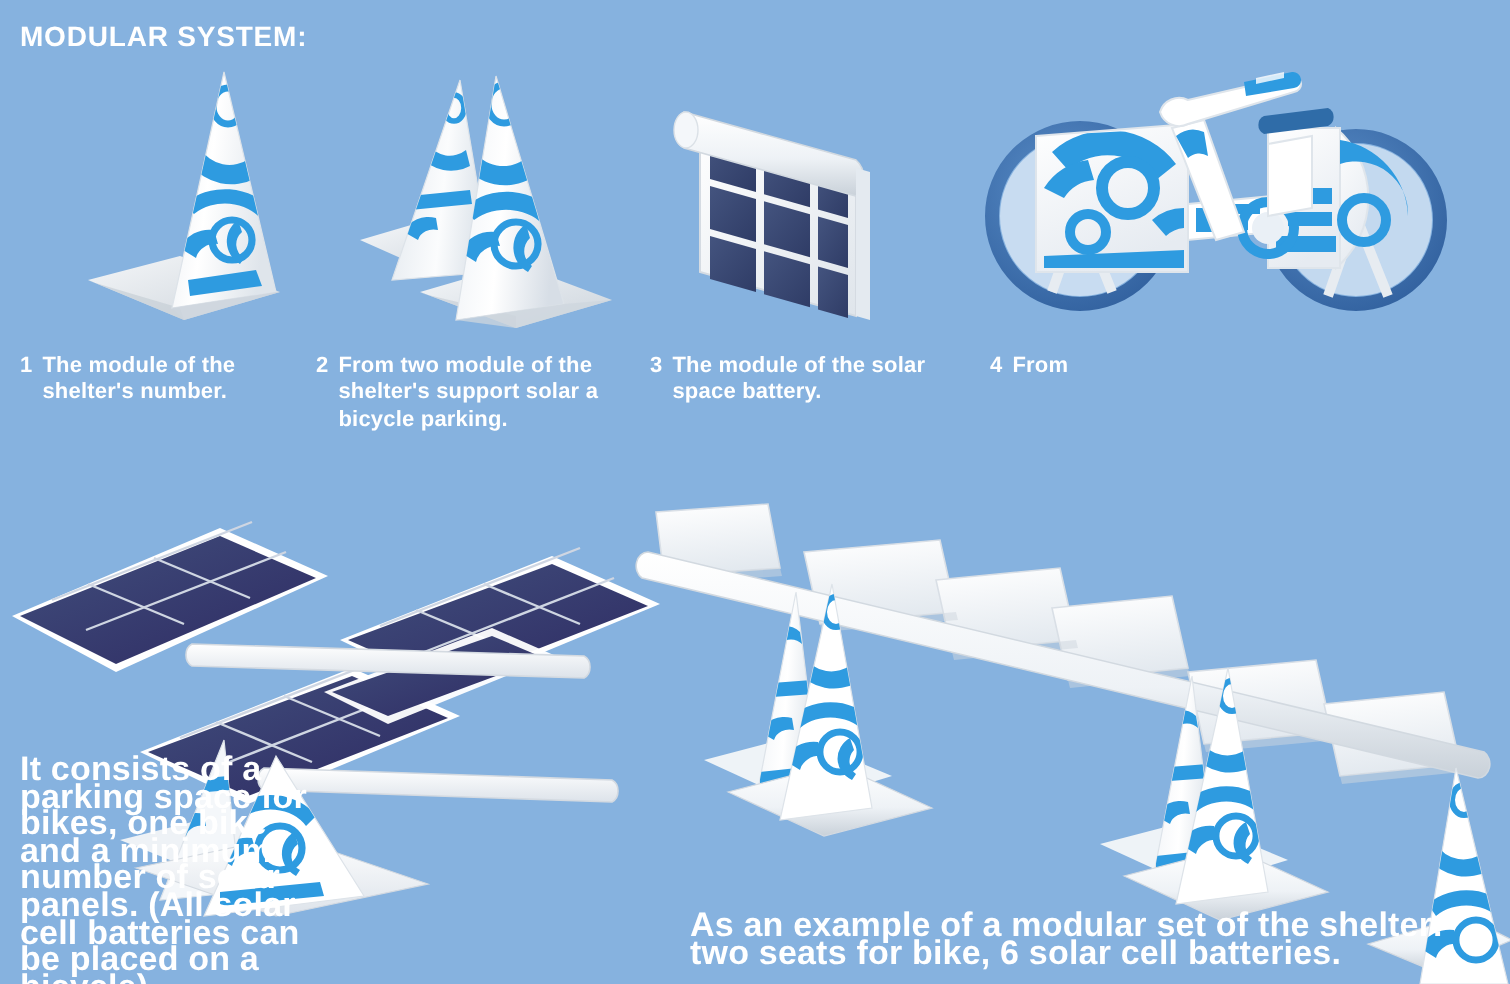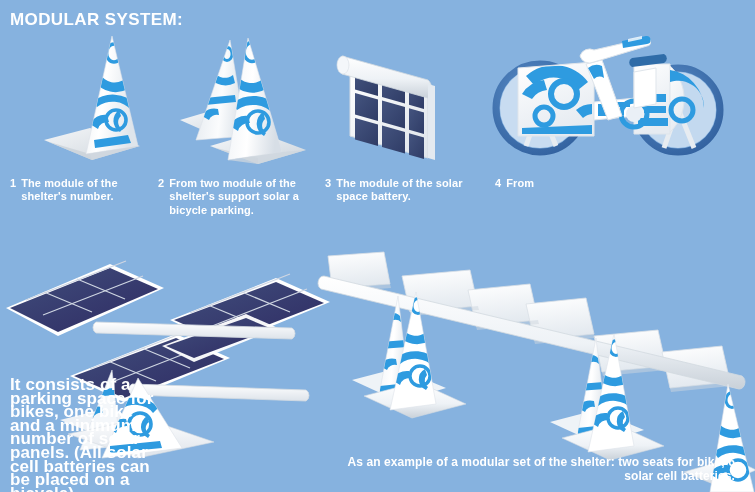--- a/index.html
+++ b/index.html
@@ -5,33 +5,33 @@
   html,body{margin:0;padding:0;}
   body{
     width:755px;height:492px;overflow:hidden;
     background:#86b2df;
     font-family:"Liberation Sans",sans-serif;
     position:relative;
   }
   #stage{position:absolute;inset:0;width:755px;height:492px;}
 
   .txt{position:absolute;color:#ffffff;font-weight:bold;letter-spacing:.1px;}
-  #title{left:10px;top:10px;font-size:17px;letter-spacing:.4px;}
+  #title{left:10px;top:10px;font-size:14px;letter-spacing:.4px;}
 
   .cap{font-size:11px;line-height:13.4px;display:flex;gap:5px;}
   .cap .num{flex:0 0 auto;}
   .cap .body{flex:1 1 auto;}
 
   #cap1{left:10px;top:177px;width:145px;}
   #cap2{left:158px;top:177px;width:155px;}
   #cap3{left:325px;top:177px;width:150px;}
   #cap4{left:495px;top:177px;width:120px;}
 
   #blockLeft{left:10px;top:378px;width:148px;font-size:17px;line-height:13.6px;}
-  #blockRight{left:335px;top:456px;width:400px;font-size:12px;line-height:13.6px;text-align:right;}
+  #blockRight{left:345px;top:456px;width:400px;font-size:17px;line-height:13.6px;}
 
   .art{position:absolute;}
   svg{display:block;overflow:visible;}
 </style>
 </head>
 <body>
 
 <div id="stage">
 
   <div class="txt" id="title">MODULAR SYSTEM:</div>

